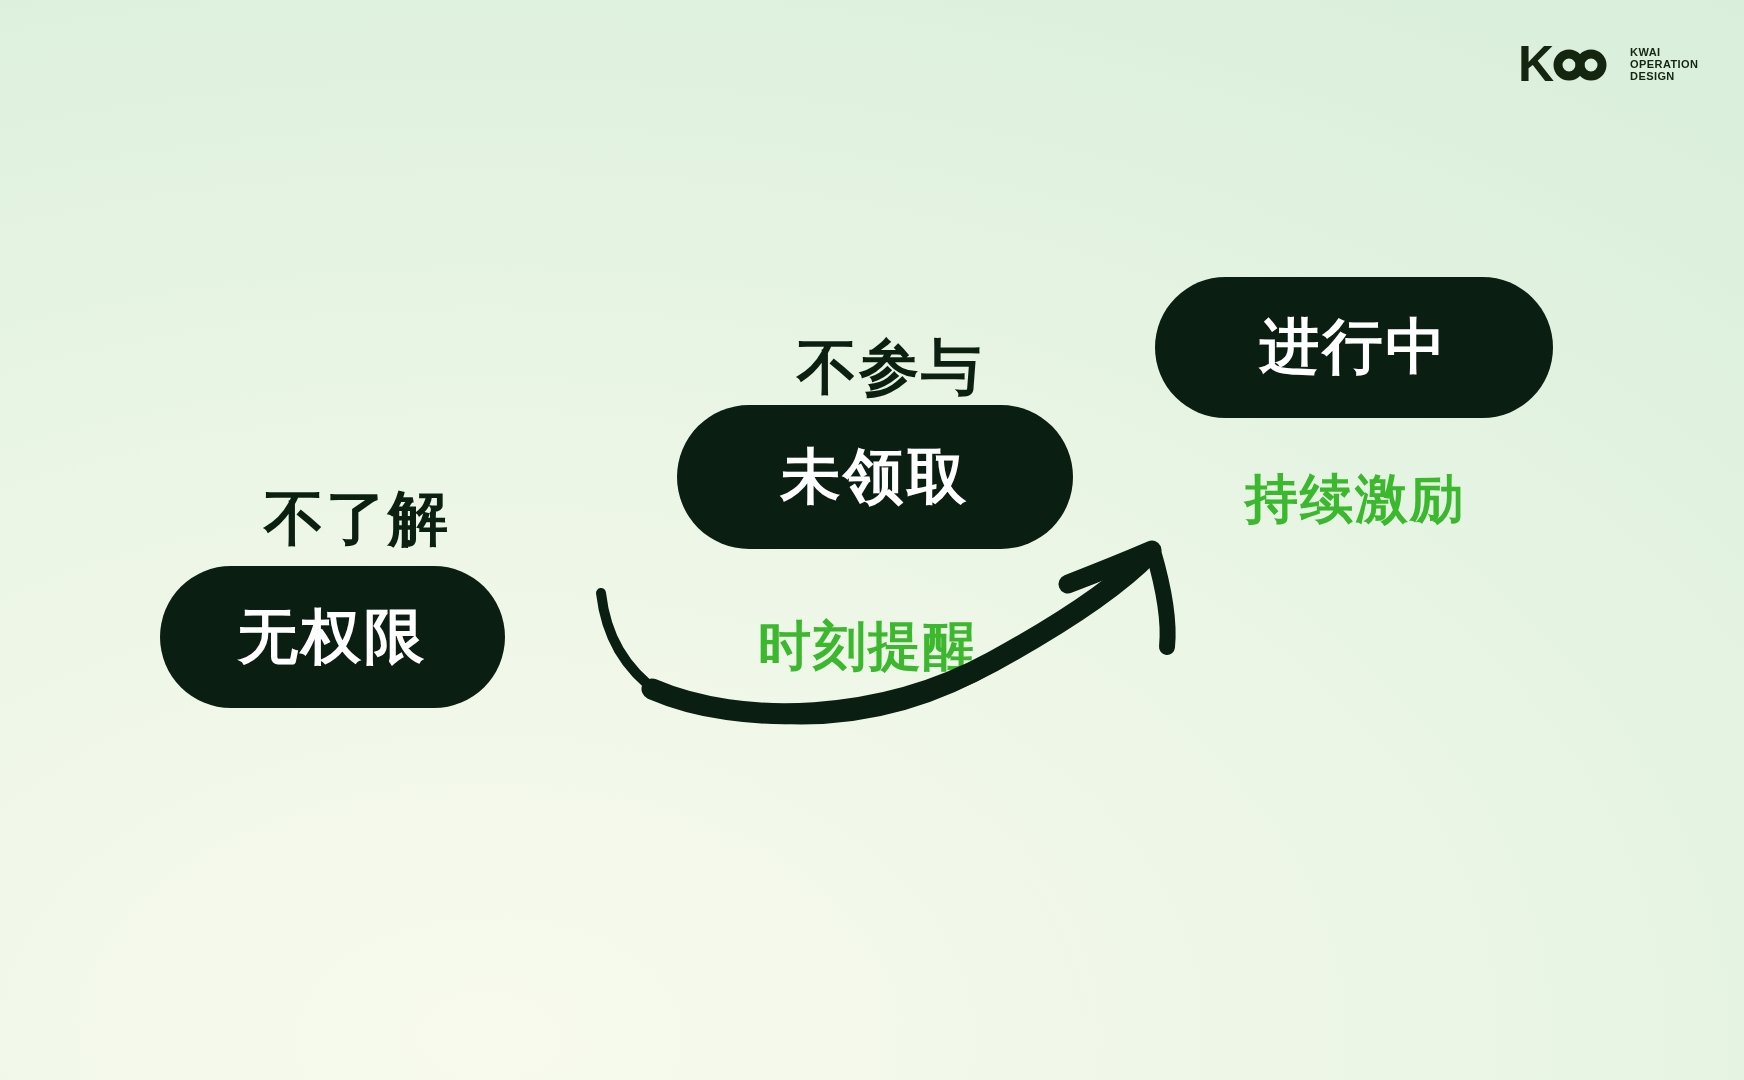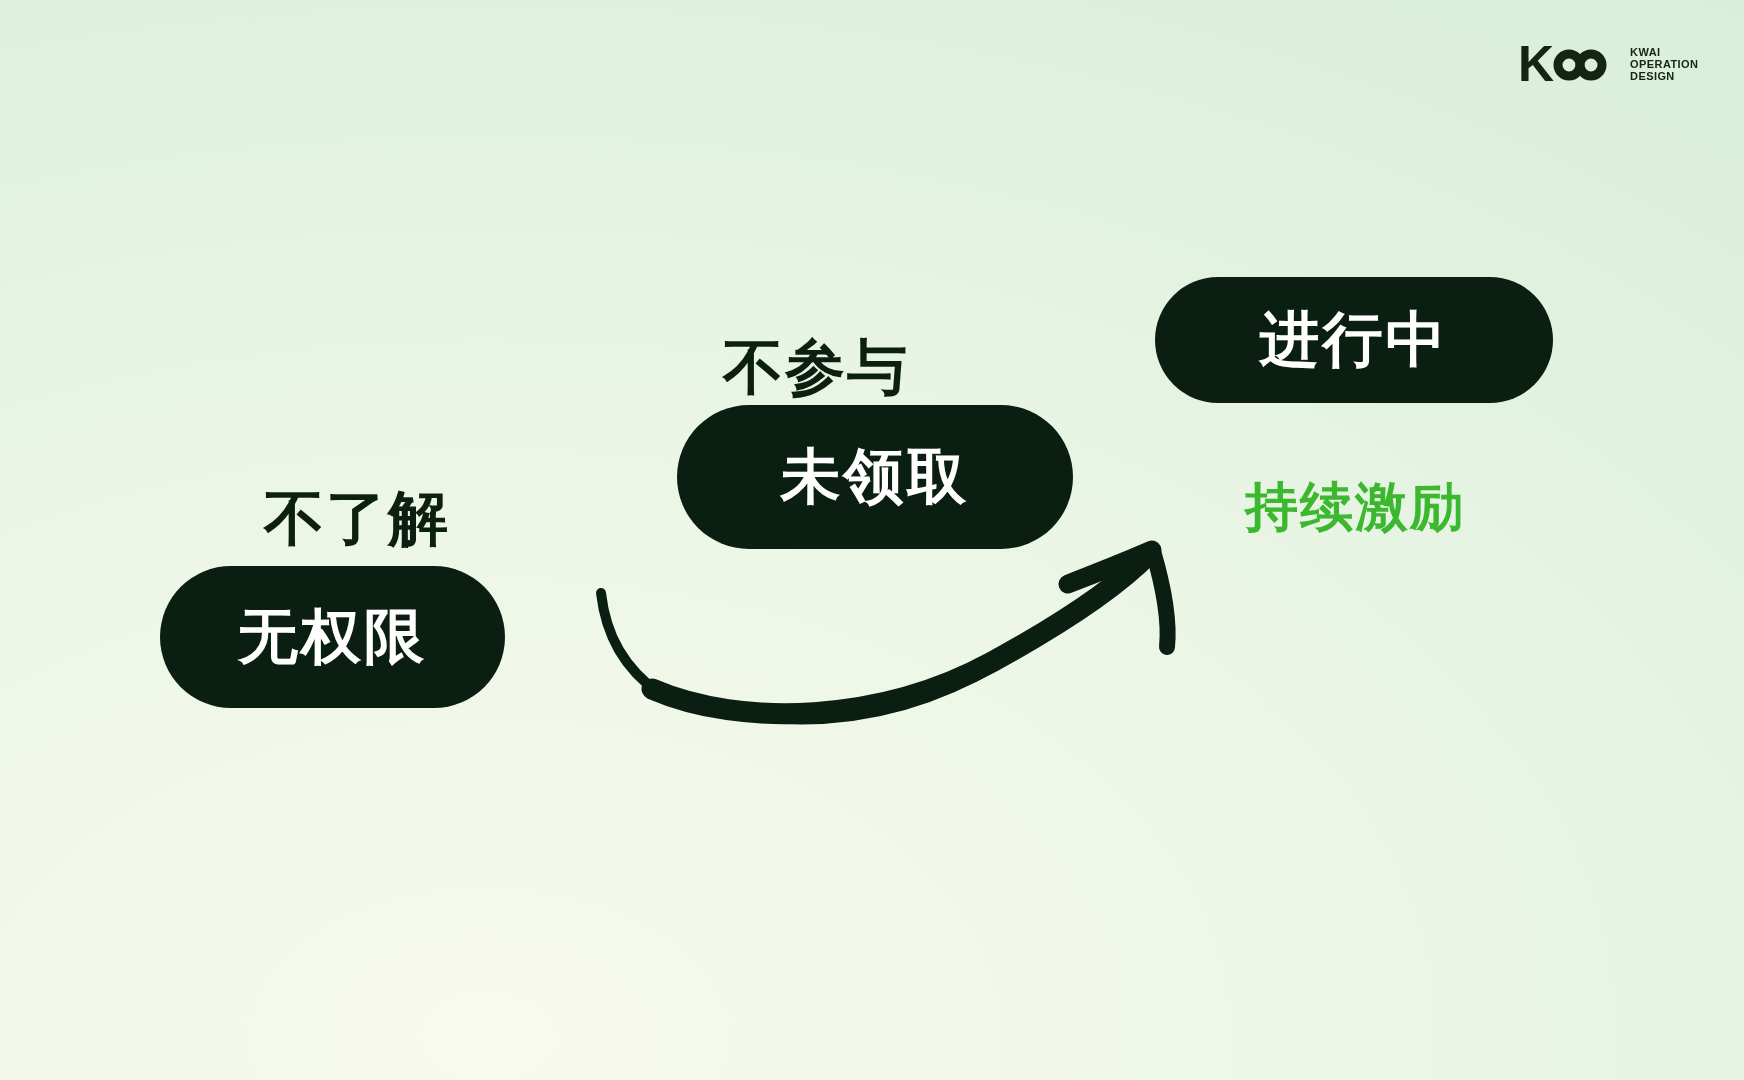--- a/index.html
+++ b/index.html
@@ -34,43 +34,43 @@
     margin-left: 10px;
   }
 
   
   .stage-heading {
     position: absolute; transform: translateX(-50%);
     font-size: 60px; font-weight: 900; letter-spacing: 2px;
     color: var(--heading, #0c2011); white-space: nowrap;
   }
   #heading-1 { left: 357px;  top: 479px; }
-  #heading-2 { left: 816px;  top: 328px; }
+  #heading-2 { left: 890px;  top: 328px; }
   #heading-3 { left: 1353px; top: 178px; }
 
   
   .pill {
     position: absolute; border-radius: 999px;
     background: var(--pill, #0a1e11);
     display: flex; align-items: center; justify-content: center;
   }
   .pill-label {
     color: var(--pill-text, #ffffff);
     font-size: 60px; font-weight: 900; letter-spacing: 3px;
     white-space: nowrap;
   }
   #pill-1 { left: 160px;  top: 566px; width: 345px; height: 142px; }
   #pill-2 { left: 677px;  top: 405px; width: 396px; height: 144px; }
-  #pill-3 { left: 1155px; top: 277px; width: 398px; height: 126px; }
+  #pill-3 { left: 1155px; top: 277px; width: 398px; height: 141px; }
 
   
   .note {
     position: absolute; transform: translateX(-50%);
     font-size: 53px; font-weight: 900; letter-spacing: 2px;
-    color: var(--green, #3cb82f); white-space: nowrap; margin-top: 8px;
+    color: var(--green, #3cb82f); white-space: nowrap;
   }
   #note-1 { left: 358px;  top: 755px; }
   #note-2 { left: 868px;  top: 611px; }
   #note-3 { left: 1355px; top: 464px; }
 
   
   .arrow-svg {
     position: absolute; left: 0; top: 0;
     pointer-events: none;
   }
@@ -98,20 +98,21 @@
 
   <div id="heading-1" class="stage-heading">不了解</div>
   <div id="pill-1" class="pill">
     <span class="pill-label">无权限</span>
   </div>
 
   <div id="heading-2" class="stage-heading">不参与</div>
   <div id="pill-2" class="pill">
     <span class="pill-label">未领取</span>
   </div>
+  <div id="note-2" class="note">时刻提醒</div>
 
   <div id="pill-3" class="pill">
     <span class="pill-label">进行中</span>
   </div>
   <div id="note-3" class="note">持续激励</div>
 
   <svg class="arrow-svg" width="1744" height="1080" viewBox="0 0 1744 1080" aria-hidden="true">
 
     <path d="M 601 593 C 606 636, 624 668, 660 694" stroke-width="10" stroke-linecap="round"></path>
 

